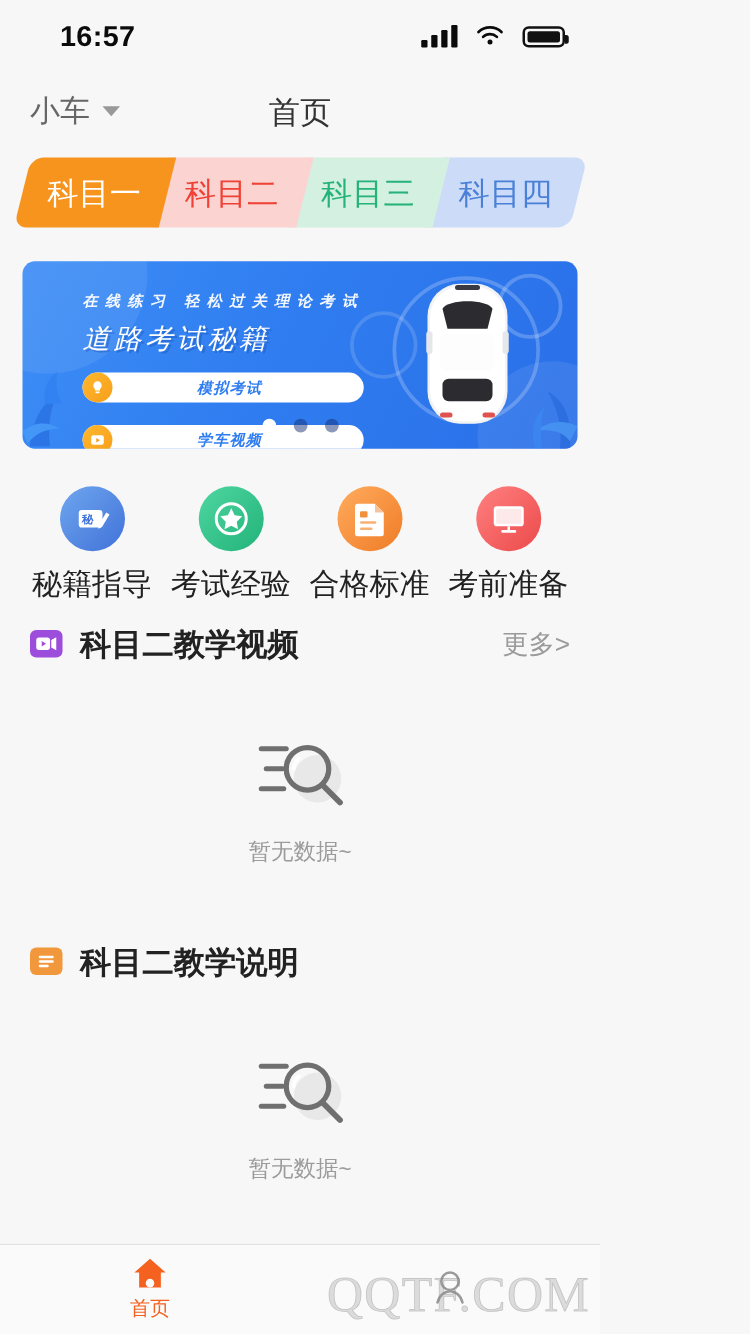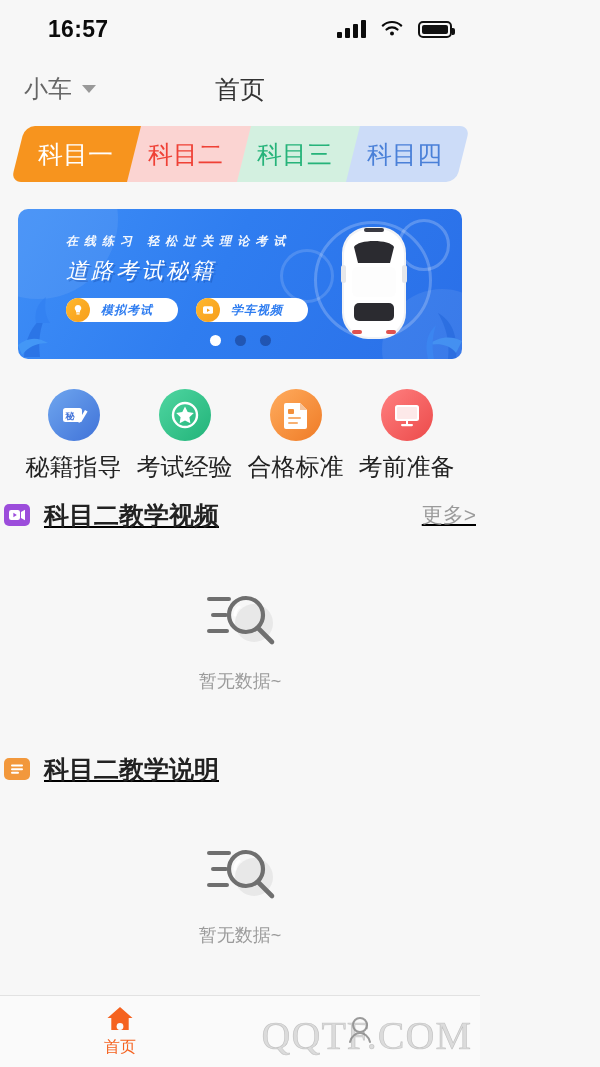--- a/index.html
+++ b/index.html
@@ -96,21 +96,21 @@
   .bn-text { position:absolute; left: 48px; top: 24px; }
   .bn-sub {
     font-size: 12px; color:#ffffff; letter-spacing: 6px;
     font-style: italic; font-weight: bold; opacity:.95;
   }
   .bn-title {
     margin-top: 6px; font-size: 22px; font-weight: normal; font-style: italic;
     color:#ffffff; letter-spacing: 3px;
     text-shadow: 2px 2px 0 rgba(20,70,160,.35);
   }
-  .bn-pills { display:flex; gap: 18px; margin-top: 12px; }
+  .bn-pills { display:flex; gap: 18px; margin-top: 12px; flex-direction: column; }
   .bn-pill {
     height: 24px; min-width: 112px; background:#ffffff; border-radius: 12px;
     display:flex; align-items:center; padding-right: 14px; position:relative;
   }
   .bn-pill-ico {
     width: 24px; height: 24px; border-radius:50%;
     background: linear-gradient(135deg,#ffb82e,#f79e1b);
     display:flex; align-items:center; justify-content:center;
     color:#fff; font-size: 12px; flex:0 0 24px;
   }
@@ -139,21 +139,21 @@
   }
   .q-ico {
     width: 52px; height: 52px; border-radius: 50%;
     display:flex; align-items:center; justify-content:center;
     position:relative;
   }
   .q-label { font-size: 24px; color:#222; }
 
   
   .section-head {
-    display:flex; align-items:center; padding: 12px 4px 4px; height: 54px; text-decoration: underline;
+    display:flex; align-items:center; padding: 12px 24px 4px; height: 54px;
   }
   .sec-ico {
     width: 26px; height: 22px; border-radius: 5px; margin-right: 14px;
     display:flex; align-items:center; justify-content:center;
   }
   .sec-title { font-size: 25px; font-weight: bold; color:#222; }
   .sec-more { margin-left:auto; font-size: 21px; color:#9a9a9a;text-align:right; }
 
   
   .empty {

